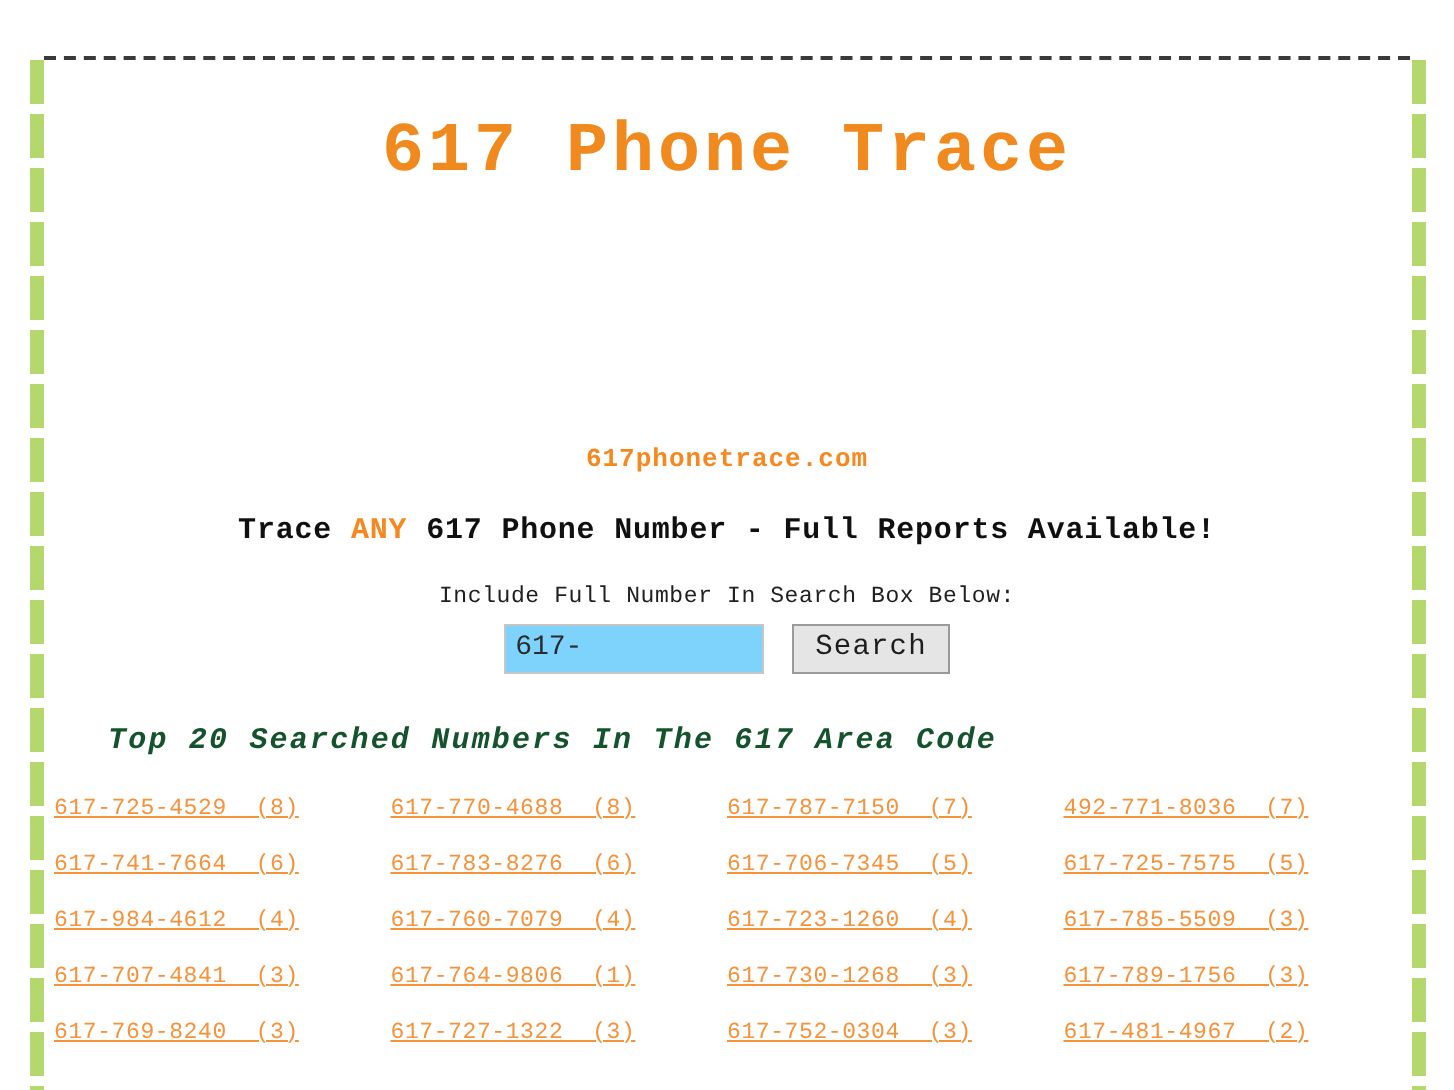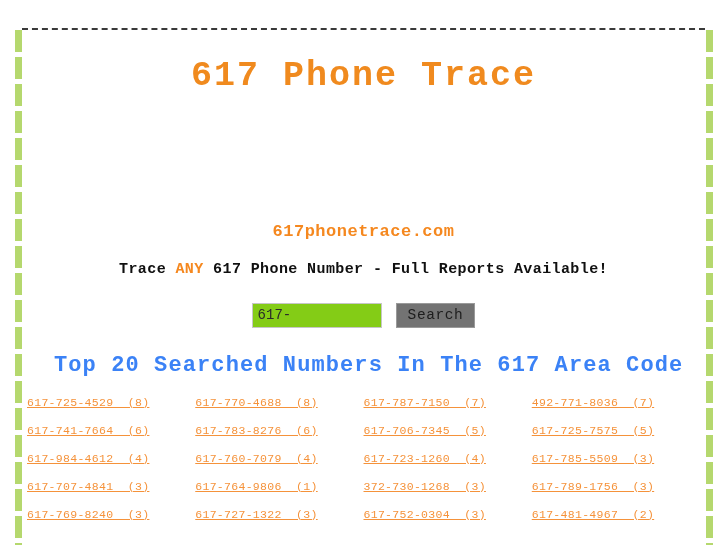--- a/index.html
+++ b/index.html
@@ -70,21 +70,21 @@
     letter-spacing: 2px;
     color: #f08a1e;
     line-height: 1.1;
     white-space: pre;
   }
 
   #ad-gap { height: 126px; }
 
   #domain-name {
     text-align: center;
-    font-size: 17px;
+    font-size: 13px;
     font-weight: bold;
     color: #f5881f;
     letter-spacing: 0.5px;
   }
 
   #tagline {
     margin: 0;
     padding-top: 20px;
     text-align: center;
     font-size: 15px;
@@ -110,57 +110,58 @@
     align-items: center;
     gap: 14px;
   }
 
   #search-input {
     width: 130px;
     height: 25px;
     box-sizing: border-box;
     padding: 0 5px;
     border: 1px solid #c6c6c6;
-    background: #84cc16;
+    background: #7dd3fc;
     font-family: "Liberation Mono", "DejaVu Sans Mono", monospace;
     font-size: 14px;
     color: #2b2b2b;
     outline: none;
   }
 
   #search-button {
     height: 25px;
     box-sizing: border-box;
     padding: 0 11px;
     border: 1px solid #9a9a9a;
-    background: #737373;
+    background: #e5e5e5;
     font-family: "Liberation Mono", "DejaVu Sans Mono", monospace;
     font-size: 14.5px;
     color: #1d1d1d;
     letter-spacing: 0.6px;
     cursor: pointer;
   }
 
   #search-example {
     margin-top: 7px;
     font-size: 10px;
     color: #909090;
     letter-spacing: 1px;
     white-space: pre;
   }
 
   #top-heading {
     margin: 0;
     padding-top: 25px;
     padding-left: 27px;
-    font-size: 22px;
-    font-weight: bold;
-    color: #3b82f6;
+    font-size: 15px;
+    font-weight: bold;
+    color: #14532d;
     letter-spacing: 1.1px;
     white-space: pre;
+    font-style: italic;
   }
 
   #numbers-table {
     margin-top: 15px;
     padding-left: 28px;
     width: 100%;
     box-sizing: border-box;
     border-collapse: collapse;
   }
   #numbers-table td {
@@ -191,20 +192,21 @@
     <h1 id="site-title">617 Phone Trace</h1>
 
     <div id="ad-gap"></div>
 
     <div id="domain-name">617phonetrace.com</div>
 
     <h2 id="tagline"><span>Trace </span><span class="hl">ANY</span><span> 617 Phone Number - Full Reports Available!</span></h2>
 
     <div id="search-block">
 
+      <div id="search-instruction">Include Full Number In Search Box Below:</div>
 
       <div id="search-row">
         <input id="search-input" type="text" value="617-" style="">
         <button id="search-button">Search</button>
       </div>
 
     </div>
 
     <h3 id="top-heading">Top 20 Searched Numbers In The 617 Area Code</h3>
 
@@ -224,21 +226,21 @@
         </tr>
         <tr>
           <td><a class="num-link">617-984-4612  (4)</a></td>
           <td><a class="num-link">617-760-7079  (4)</a></td>
           <td><a class="num-link">617-723-1260  (4)</a></td>
           <td><a class="num-link">617-785-5509  (3)</a></td>
         </tr>
         <tr>
           <td><a class="num-link">617-707-4841  (3)</a></td>
           <td><a class="num-link">617-764-9806  (1)</a></td>
-          <td><a class="num-link">372-730-1268  (3)</a></td>
+          <td><a class="num-link">617-730-1268  (3)</a></td>
           <td><a class="num-link">617-789-1756  (3)</a></td>
         </tr>
         <tr>
           <td><a class="num-link">617-769-8240  (3)</a></td>
           <td><a class="num-link">617-727-1322  (3)</a></td>
           <td><a class="num-link">617-752-0304  (3)</a></td>
           <td><a class="num-link">617-481-4967  (2)</a></td>
         </tr>
       </tbody>
     </table>

